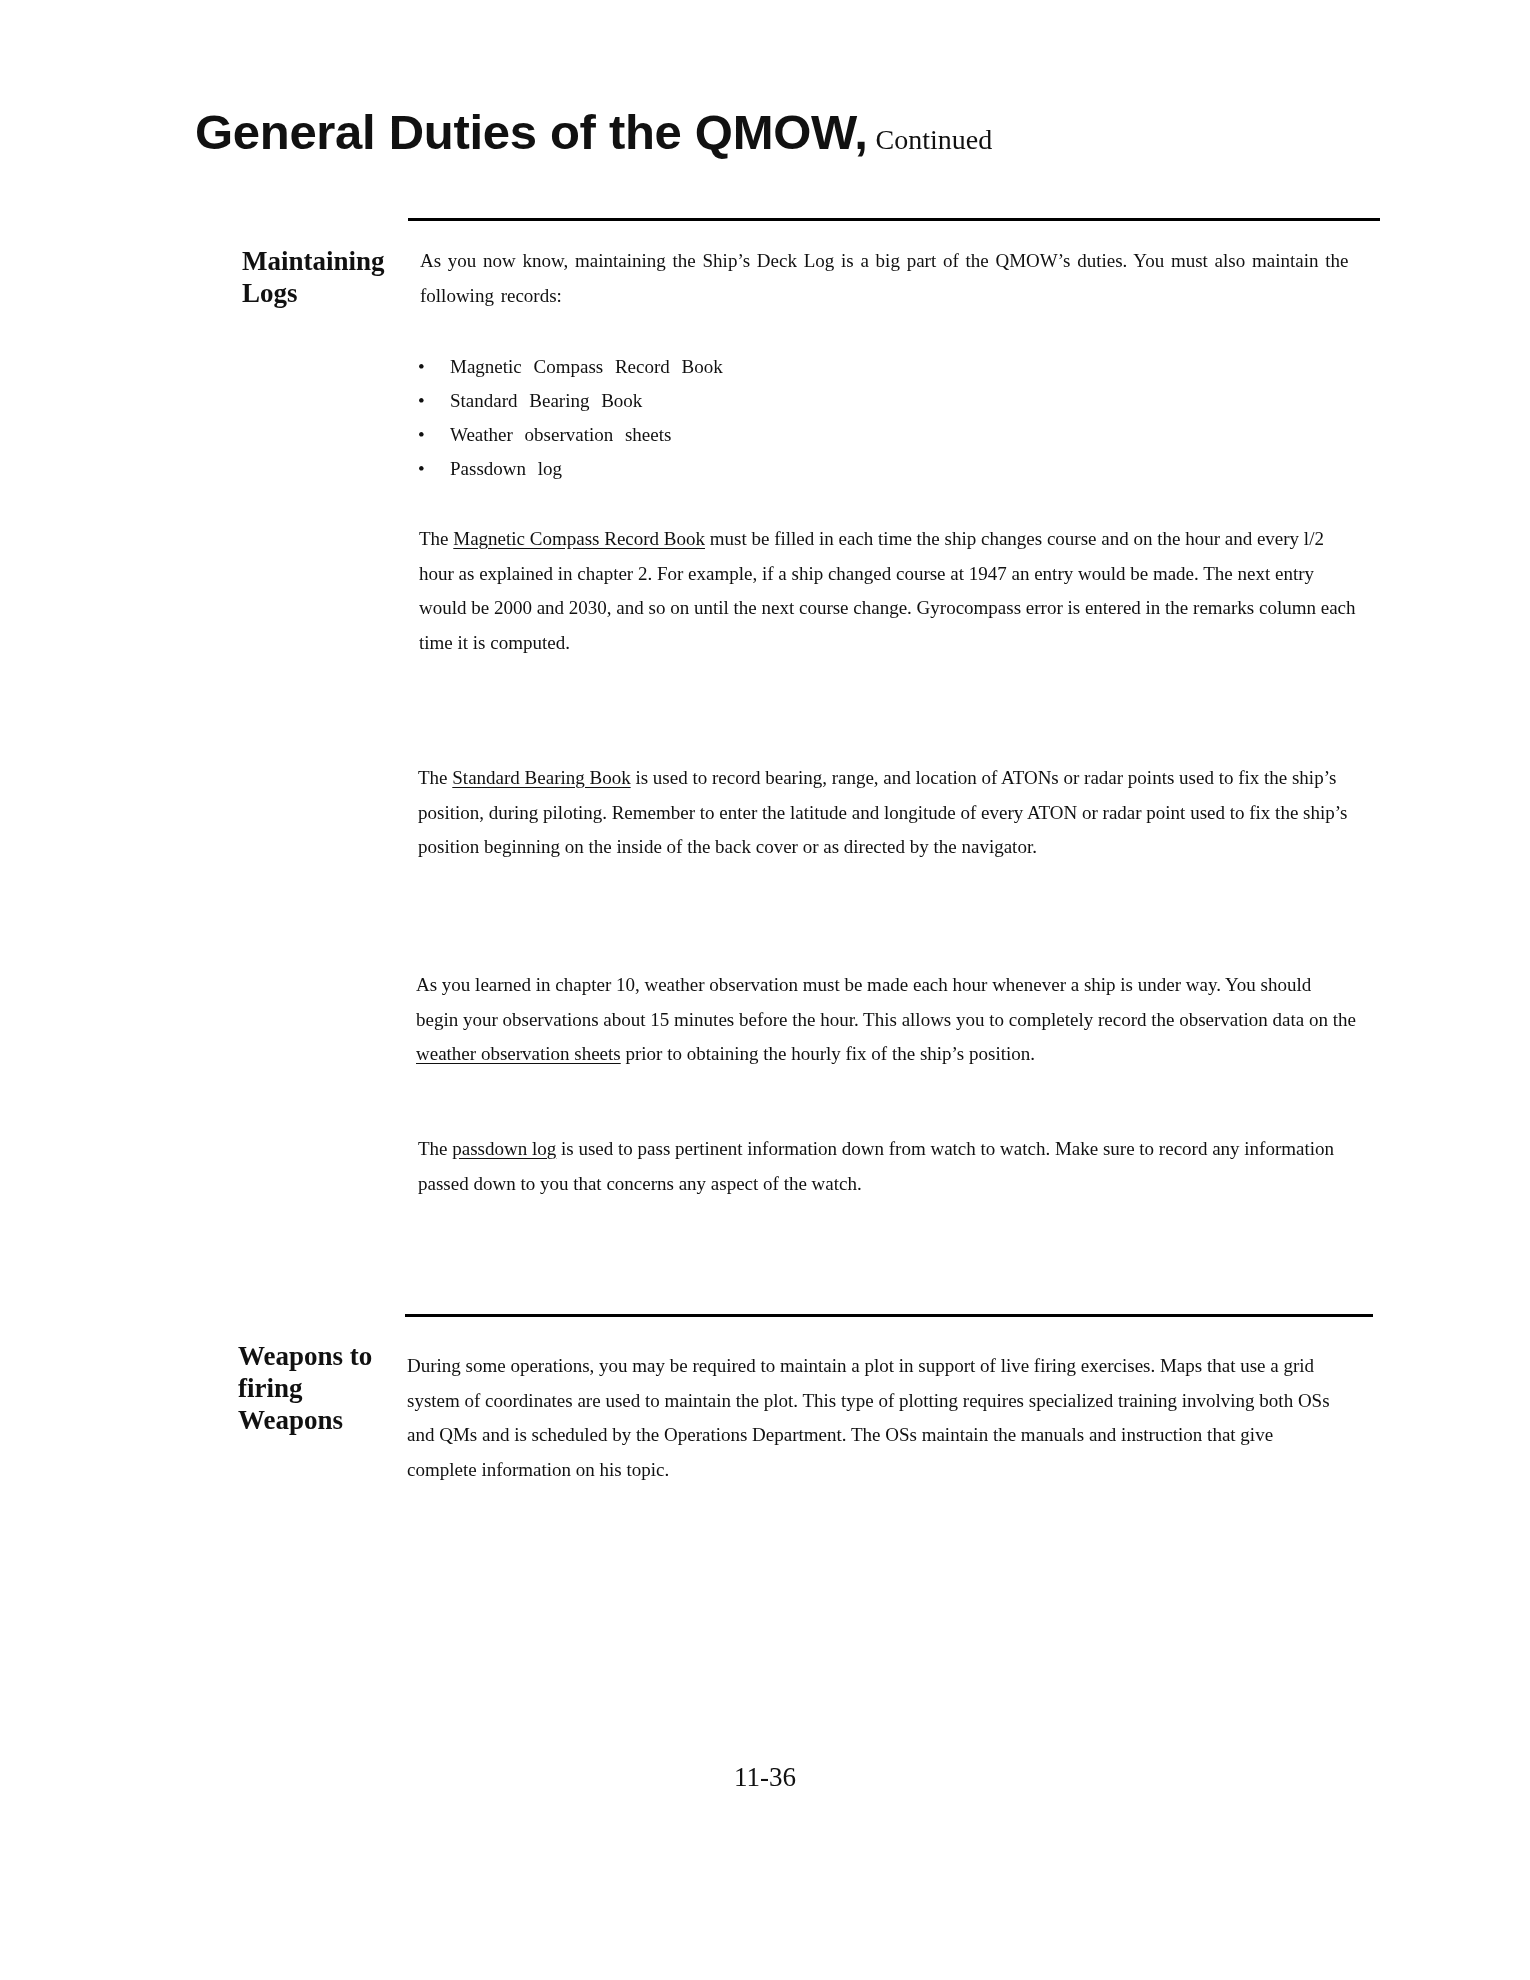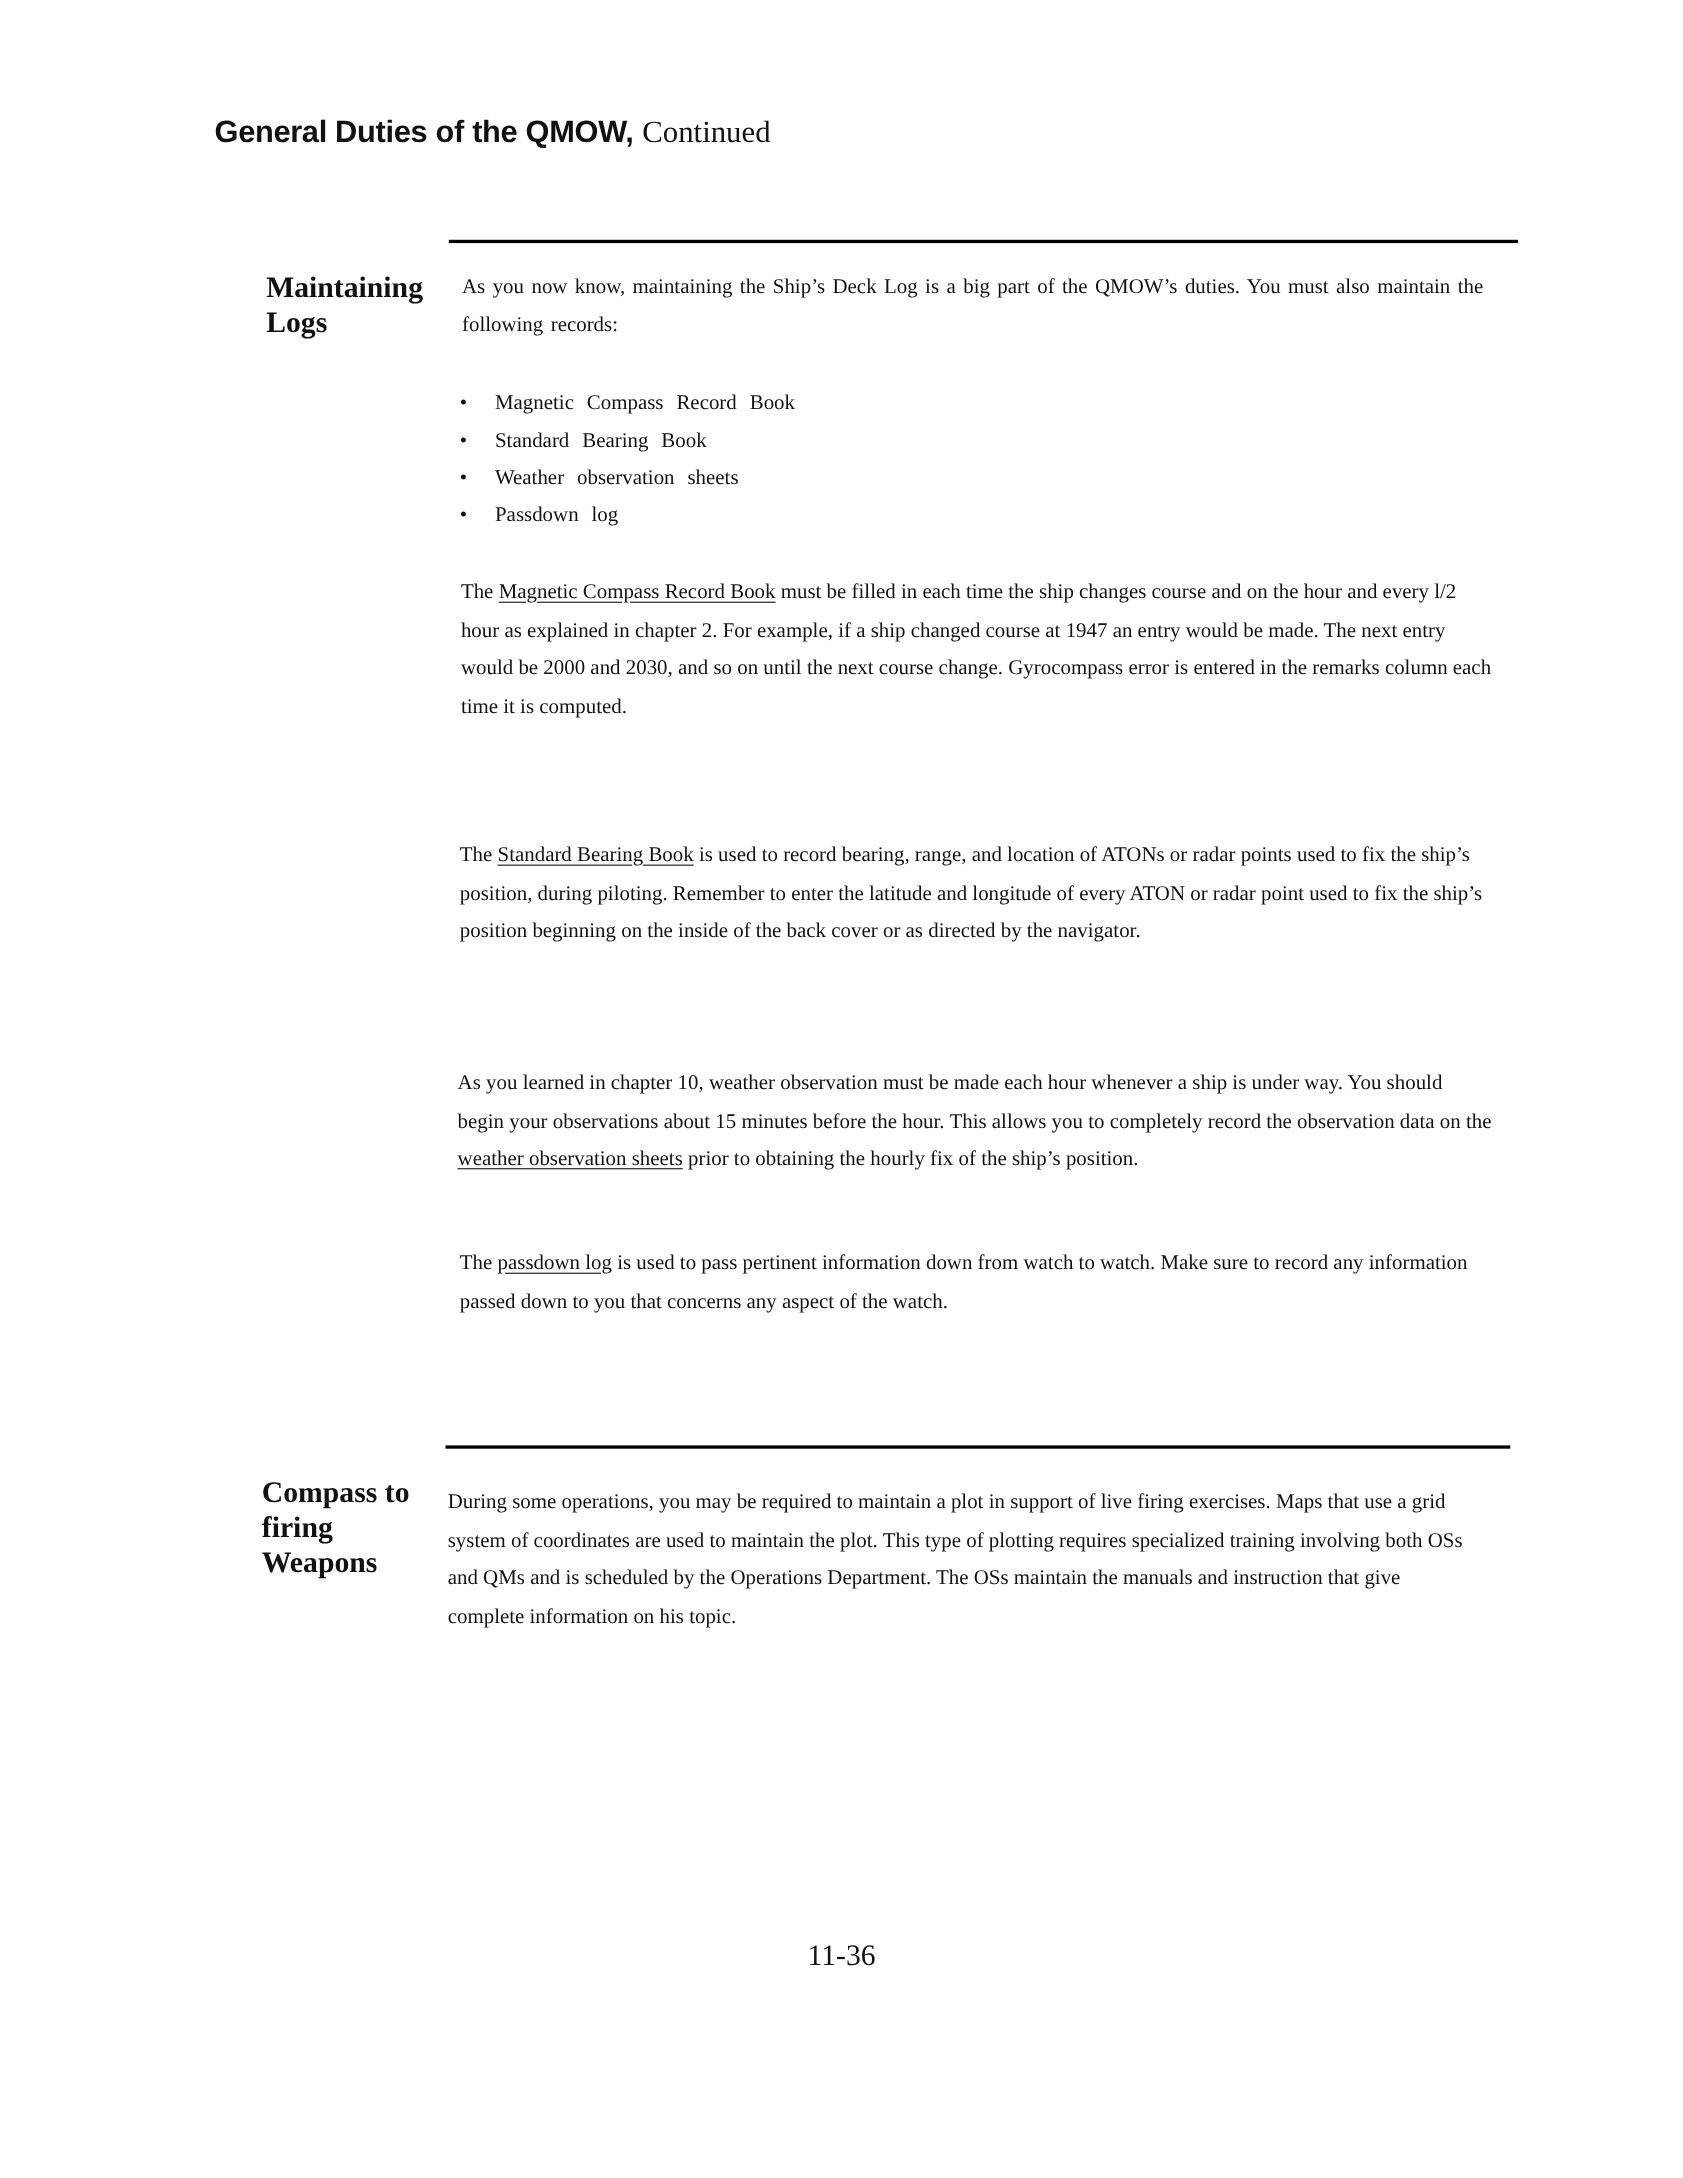--- a/index.html
+++ b/index.html
@@ -1,18 +1,18 @@
 <!DOCTYPE html>
 <html><head>
 <meta charset="utf-8">
 <style>
   html, body { margin: 0; padding: 0; background: #ffffff; }
   body { width: 1530px; height: 1980px; position: relative; overflow: hidden; color: #111; }
   .title { position: absolute; left: 195px; top: 104px; white-space: nowrap; }
-  .title .main { font-family: "Liberation Sans", sans-serif; font-weight: bold; font-size: 28px; letter-spacing: -0.3px; }
+  .title .main { font-family: "Liberation Sans", sans-serif; font-weight: bold; font-size: 49px; letter-spacing: -0.3px; }
   .title .cont { font-family: "Liberation Serif", serif; font-size: 28px; margin-left: 8px; }
   .rule { position: absolute; height: 3px; background: #000; }
   .rule1 { left: 408px; top: 218px; width: 972px; }
   .rule2 { left: 405px; top: 1314px; width: 968px; }
   .label { position: absolute; font-family: "Liberation Serif", serif; font-weight: bold; font-size: 27px; line-height: 32px; margin-left: 48px; }
   .label1 { left: 194px; top: 245px; }
   .label2 { left: 190px; top: 1340px; }
   .body { position: absolute; font-family: "Liberation Serif", serif; font-size: 19px; line-height: 34.5px; width: 940px; }
   .p { margin: 0; }
   .u { text-decoration: underline; text-underline-offset: 3px; }
@@ -54,20 +54,20 @@
 
 <p class="body p p2"><span>The </span><span class="u">Standard Bearing Book</span><span> is used to record bearing, range, and location of ATONs or radar points used to fix the ship’s position, during piloting. Remember to enter the latitude and longitude of every ATON or radar point used to fix the ship’s position beginning on the inside of the back cover or as directed by the navigator.</span></p>
 
 <p class="body p p3"><span>As you learned in chapter 10, weather observation must be made each hour whenever a ship is under way. You should begin your observations about 15 minutes before the hour. This allows you to completely record the observation data on the </span><span class="u">weather observation sheets</span><span> prior to obtaining the hourly fix of the ship’s position.</span></p>
 
 <p class="body p p4"><span>The </span><span class="u">passdown log</span><span> is used to pass pertinent information down from watch to watch. Make sure to record any information passed down to you that concerns any aspect of the watch.</span></p>
 
 <div class="rule rule2"></div>
 
 <div class="label label2">
-  <div>Compass to</div>
+  <div>Weapons to</div>
   <div>firing</div>
   <div>Weapons</div>
 </div>
 
 <p class="body p p5">During some operations, you may be required to maintain a plot in support of live firing exercises. Maps that use a grid system of coordinates are used to maintain the plot. This type of plotting requires specialized training involving both OSs and QMs and is scheduled by the Operations Department. The OSs maintain the manuals and instruction that give complete information on his topic.</p>
 
 <div class="pagenum">11-36</div>
 
 </body></html>

